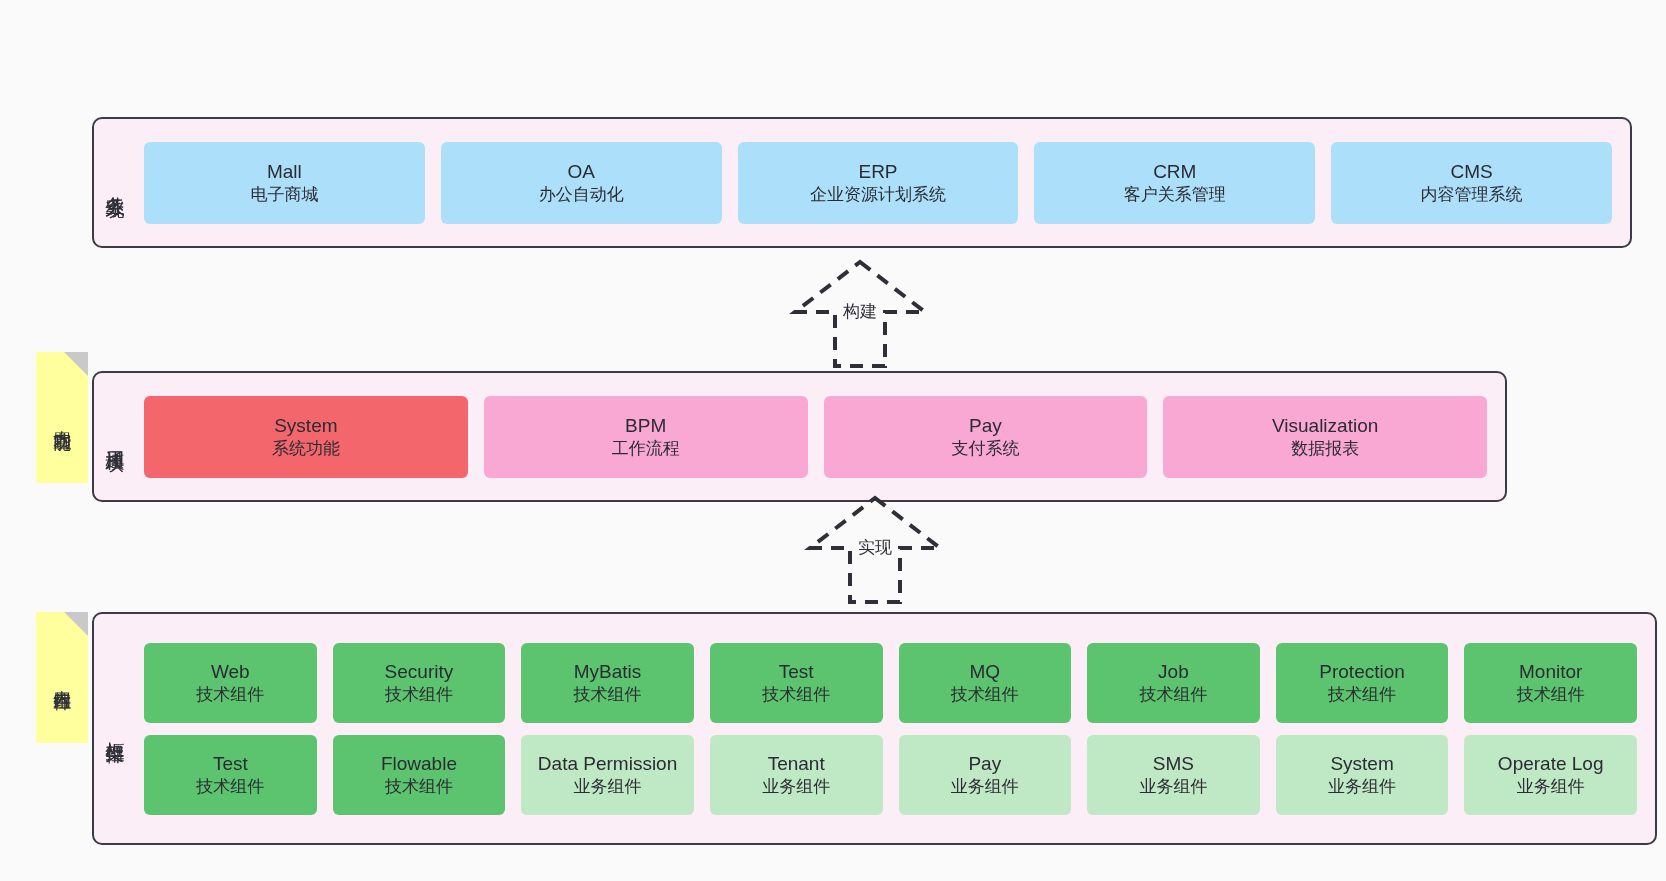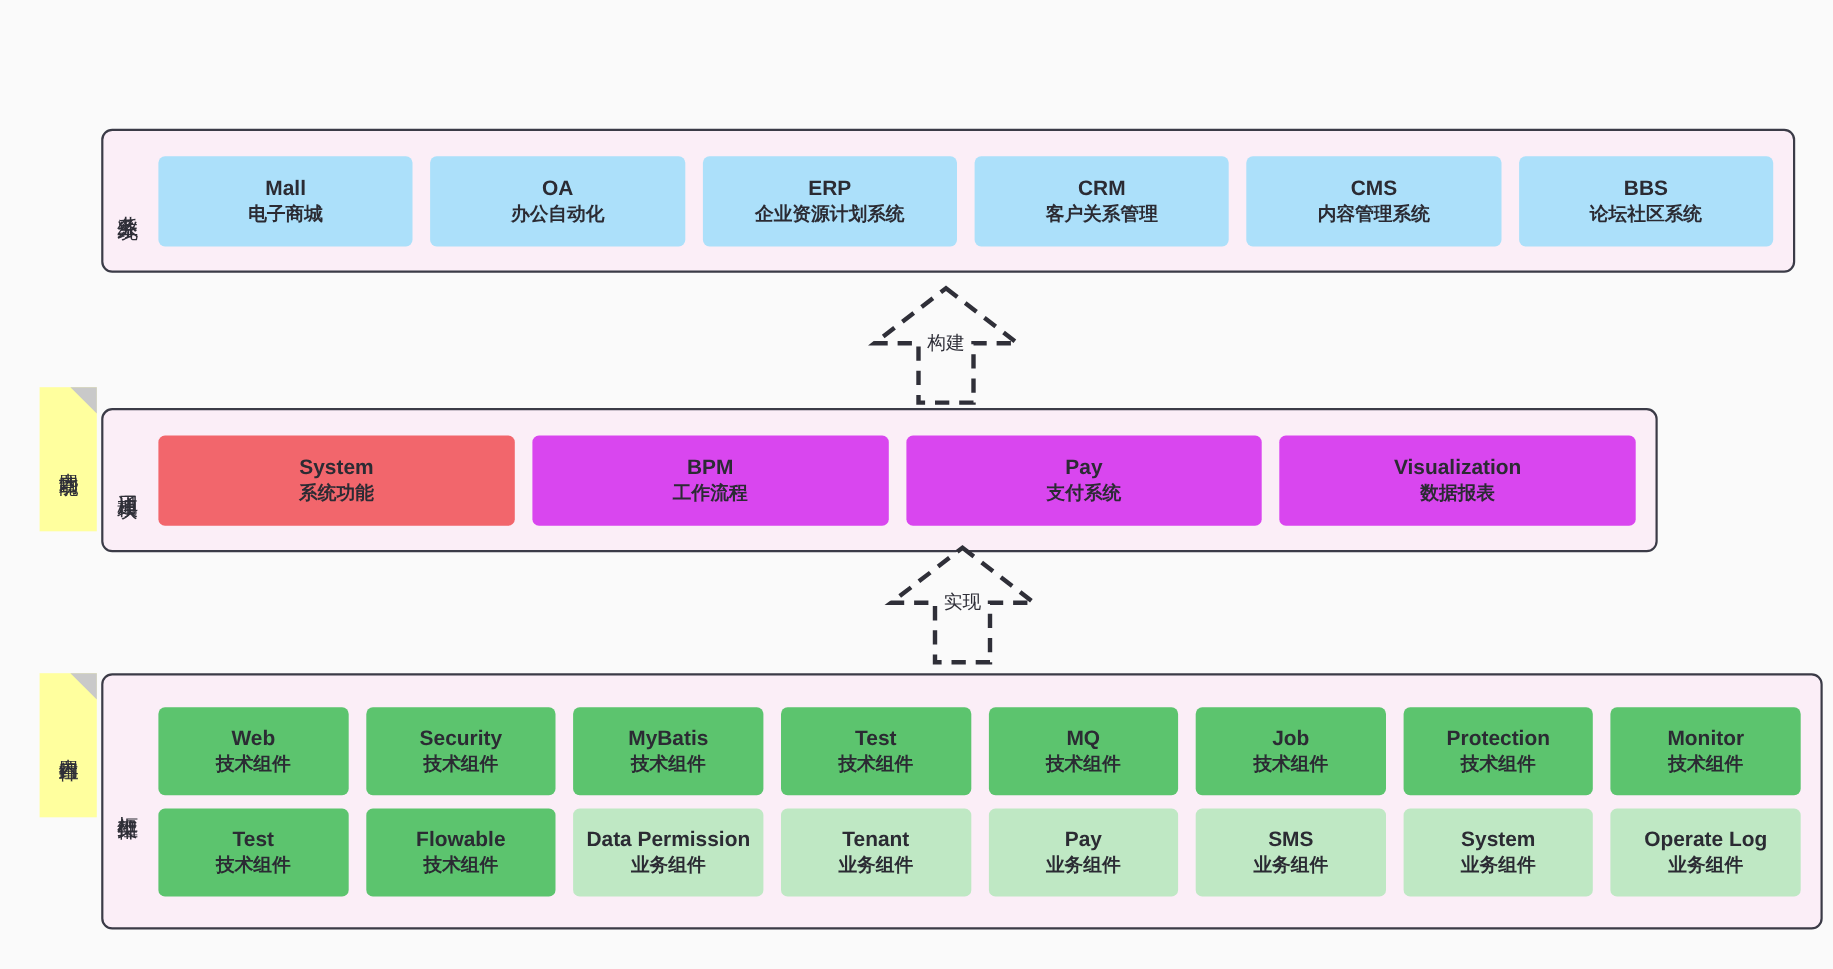--- a/index.html
+++ b/index.html
@@ -70,37 +70,36 @@
     box-sizing: border-box;
     border-radius: 6px;
     display: flex;
     flex-direction: column;
     align-items: center;
     justify-content: center;
     text-align: center;
     line-height: 1.26;
     padding: 4px 6px;
     color: #2b2b33;
-    font-weight: bold;
   }
   .cell .title {
     font-size: 19px;
   }
   .cell .sub {
     font-size: 17px;
   }
 
   .row1 .cell { height: 82px; }
   .row2 .cell { height: 82px; }
   .row3 .cell { height: 80px; }
 
   
   .c-blue        { background: #ace0fa; }
   .c-red         { background: #f2666c; }
-  .c-pink        { background: #d946ef; }
+  .c-pink        { background: #f9a8d4; }
   .c-green       { background: #5cc46e; }
   .c-green-light { background: #bfe8c4; }
 
   
   .uml-arrow {
     position: absolute;
     width: 170px;
     height: 112px;
   }
   .uml-arrow svg { display: block; overflow: visible; }
@@ -172,24 +171,20 @@
           <span class="sub">企业资源计划系统</span>
         </div>
         <div class="cell c-blue">
           <span class="title">CRM</span>
           <span class="sub">客户关系管理</span>
         </div>
         <div class="cell c-blue">
           <span class="title">CMS</span>
           <span class="sub">内容管理系统</span>
         </div>
-        <div class="cell c-blue">
-          <span class="title">BBS</span>
-          <span class="sub">论坛社区系统</span>
-        </div>
       </div>
     </div>
   </div>
 
   <div class="uml-arrow arrow-build">
     <svg width="170" height="112" viewBox="0 0 170 112" fill="none" aria-hidden="true">
       <path d="M85 6 L150 56 L110 56 L110 110 L60 110 L60 56 L20 56 Z" stroke="#2f2f38" stroke-width="4" stroke-dasharray="13 9" stroke-linejoin="miter" fill="#fafafa"></path>
     </svg>
     <span class="uml-label">构建</span>
   </div>

